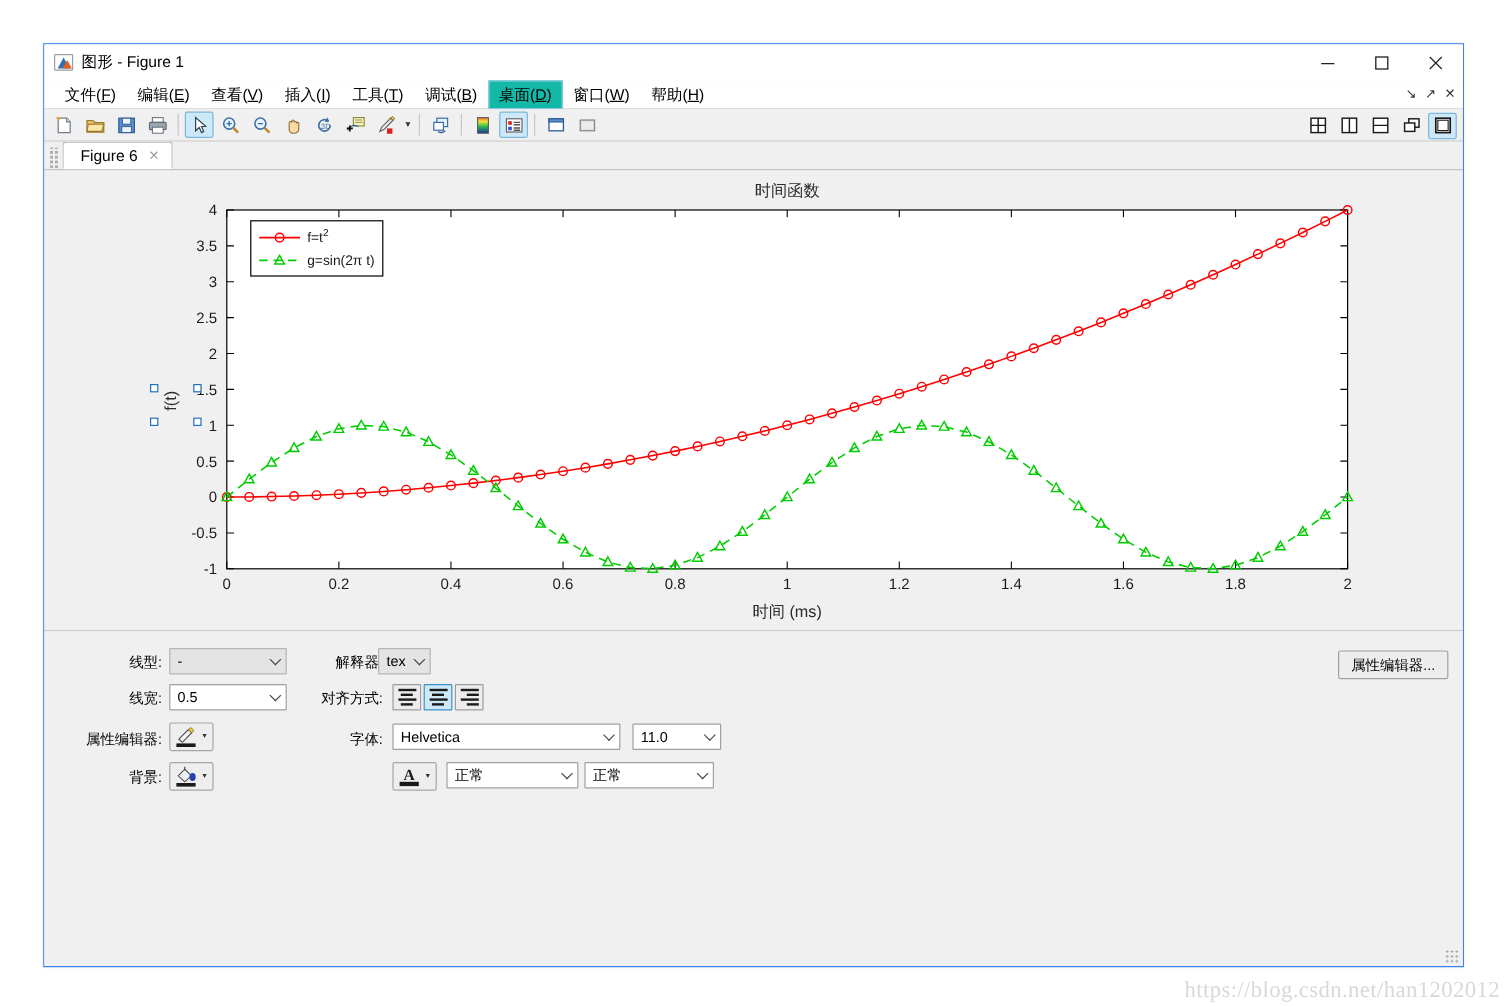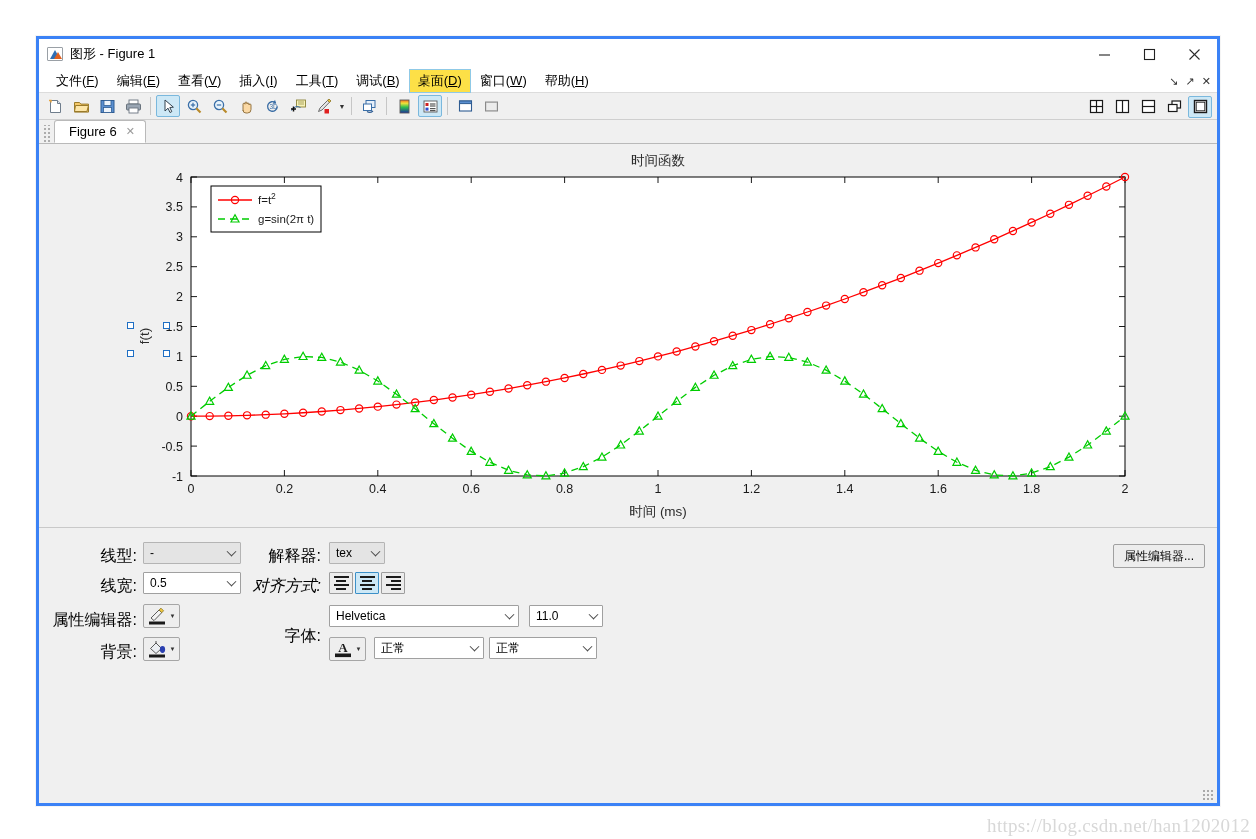--- a/index.html
+++ b/index.html
@@ -10,21 +10,21 @@
     font-family: "Liberation Sans", sans-serif;
     overflow: hidden;
   }
   #root { position: relative; width: 1256px; height: 839px; background: #ffffff; }
 
   
   .window {
     position: absolute; left: 36px; top: 36px;
     width: 1184px; height: 770px;
     background: #f0f0f0;
-    border: 3px solid #3b82f6;
+    border: 1px solid #3b82f6;
     box-shadow: 0 0 0 1px rgba(0,0,0,0.04);
     display: flex; flex-direction: column;
   }
 
   
   .titlebar {
     height: 30px; background: #ffffff;
     display: flex; align-items: center;
     flex: none; position: relative;
   }
@@ -54,21 +54,21 @@
   
   .menubar {
     height: 24px; background: #ffffff;
     display: flex; align-items: center; padding-left: 8px;
     flex: none; position: relative; border-bottom: 1px solid #dcdcdc;
   }
   .menu-item {
     font-size: 13px; color: #000; padding: 3px 9px; white-space: nowrap; cursor: default;
   }
   .menu-item .u { text-decoration: underline; }
-  .menu-item.active { background: #fde047; border: 1px solid #8fc9e6; padding: 2px 8px; text-align: center; }
+  .menu-item.active { background: #14b8a6; border: 1px solid #8fc9e6; padding: 2px 8px; text-align: center; }
   .menu-right {
     position: absolute; right: 6px; top: 0; height: 24px;
     display: flex; align-items: center; gap: 7px; font-size: 11px; color: #333;
   }
   .mr-ico { cursor: default; line-height: 1; }
 
   
   .toolbar {
     height: 27px; background: #f0f0f0; border-bottom: 1px solid #cfcfcf;
     display: flex; align-items: center; padding-left: 3px; flex: none; position: relative;
@@ -116,21 +116,21 @@
   .prop-title-main { color: #1a1a1a; }
   .prop-title-sub { color: #777; margin-left: 4px; }
   .prop-collapse {
     position: absolute; right: 6px; top: 2px; width: 15px; height: 15px;
     border-radius: 50%; border: 1px solid #8a8a8a; background: #f6f6f6;
     display: flex; align-items: center; justify-content: center;
     font-size: 7px; color: #333; cursor: default;
   }
   .prop-body { flex: 1; background: #f0f0f0; position: relative; padding: 12px 0 0 0; }
 
-  .lbl { font-size: 16px; color: #000; text-align: right; white-space: nowrap; }
+  .lbl { font-size: 12px; color: #000; text-align: right; white-space: nowrap; }
 
   .dropdown {
     position: relative; display: inline-flex; align-items: center;
     height: 22px; border: 1px solid #a0a0a0; background: #fff; border-radius: 1px;
     font-size: 12px; color: #000; padding: 0 18px 0 6px; cursor: default;
   }
   .dropdown.disabled { background: #e4e4e4; border-color: #b4b4b4; }
   .dropdown .chev {
     position: absolute; right: 5px; top: 50%; transform: translateY(-60%);
     width: 7px; height: 7px; border-right: 1.4px solid #4a4a4a; border-bottom: 1.4px solid #4a4a4a;
@@ -605,34 +605,34 @@
         <div class="lbl">线型:</div>
       </div>
       <div class="dropdown disabled" style="position:absolute; left:104px; top:14px; width:98px;">
         <span>-</span>
         <span class="chev"></span>
       </div>
 
       <div style="position:absolute; left:190px; top:18px; width:92px;">
         <div class="lbl">解释器:</div>
       </div>
-      <div class="dropdown disabled" style="position:absolute; left:290px; top:14px; width:56px;">
+      <div class="dropdown disabled" style="position:absolute; left:278px; top:14px; width:44px;">
         <span>tex</span>
         <span class="chev"></span>
       </div>
 
       <div style="position:absolute; left:10px; top:48px; width:88px;">
         <div class="lbl">线宽:</div>
       </div>
       <div class="dropdown" style="position:absolute; left:104px; top:44px; width:98px;">
         <span>0.5</span>
         <span class="chev"></span>
       </div>
 
-      <div style="position:absolute; left:176px; top:48px; width:106px;font-style:italic;">
+      <div style="position:absolute; left:176px; top:48px; width:106px;">
         <div class="lbl">对齐方式:</div>
       </div>
       <div class="align-group" style="position:absolute; left:290px; top:44px;">
         <div class="align-btn">
           <i style="width:15px;"></i>
             <i style="width:10px;"></i>
             <i style="width:15px;"></i>
             <i style="width:10px;"></i>
         </div>
         <div class="align-btn sel">
@@ -656,21 +656,21 @@
         <span class="swatch-ico">
           <svg width="22" height="20" viewBox="0 0 22 20">
             <path d="M5 12 L13 4 L15.8 6.6 L8 14.6 Z" fill="#f2f2f2" stroke="#4a4a4a" stroke-width="0.9"></path>
             <path d="M13 4 L15.8 6.6 L17.6 4.8 L15 2.2 Z" fill="#f0c93f" stroke="#8a7320" stroke-width="0.8"></path>
             <rect x="3" y="15.5" width="16" height="3" fill="#1a1a1a"></rect>
           </svg>
         </span>
         <span class="swatch-caret">▼</span>
       </div>
 
-      <div style="position:absolute; left:190px; top:98px; width:92px;">
+      <div style="position:absolute; left:190px; top:82px; width:92px;">
         <div class="lbl">字体:</div>
       </div>
       <div class="dropdown" style="position:absolute; left:290px; top:77px; width:190px;">
         <span>Helvetica</span>
         <span class="chev"></span>
       </div>
       <div class="dropdown" style="position:absolute; left:490px; top:77px; width:74px;">
         <span>11.0</span>
         <span class="chev"></span>
       </div>

